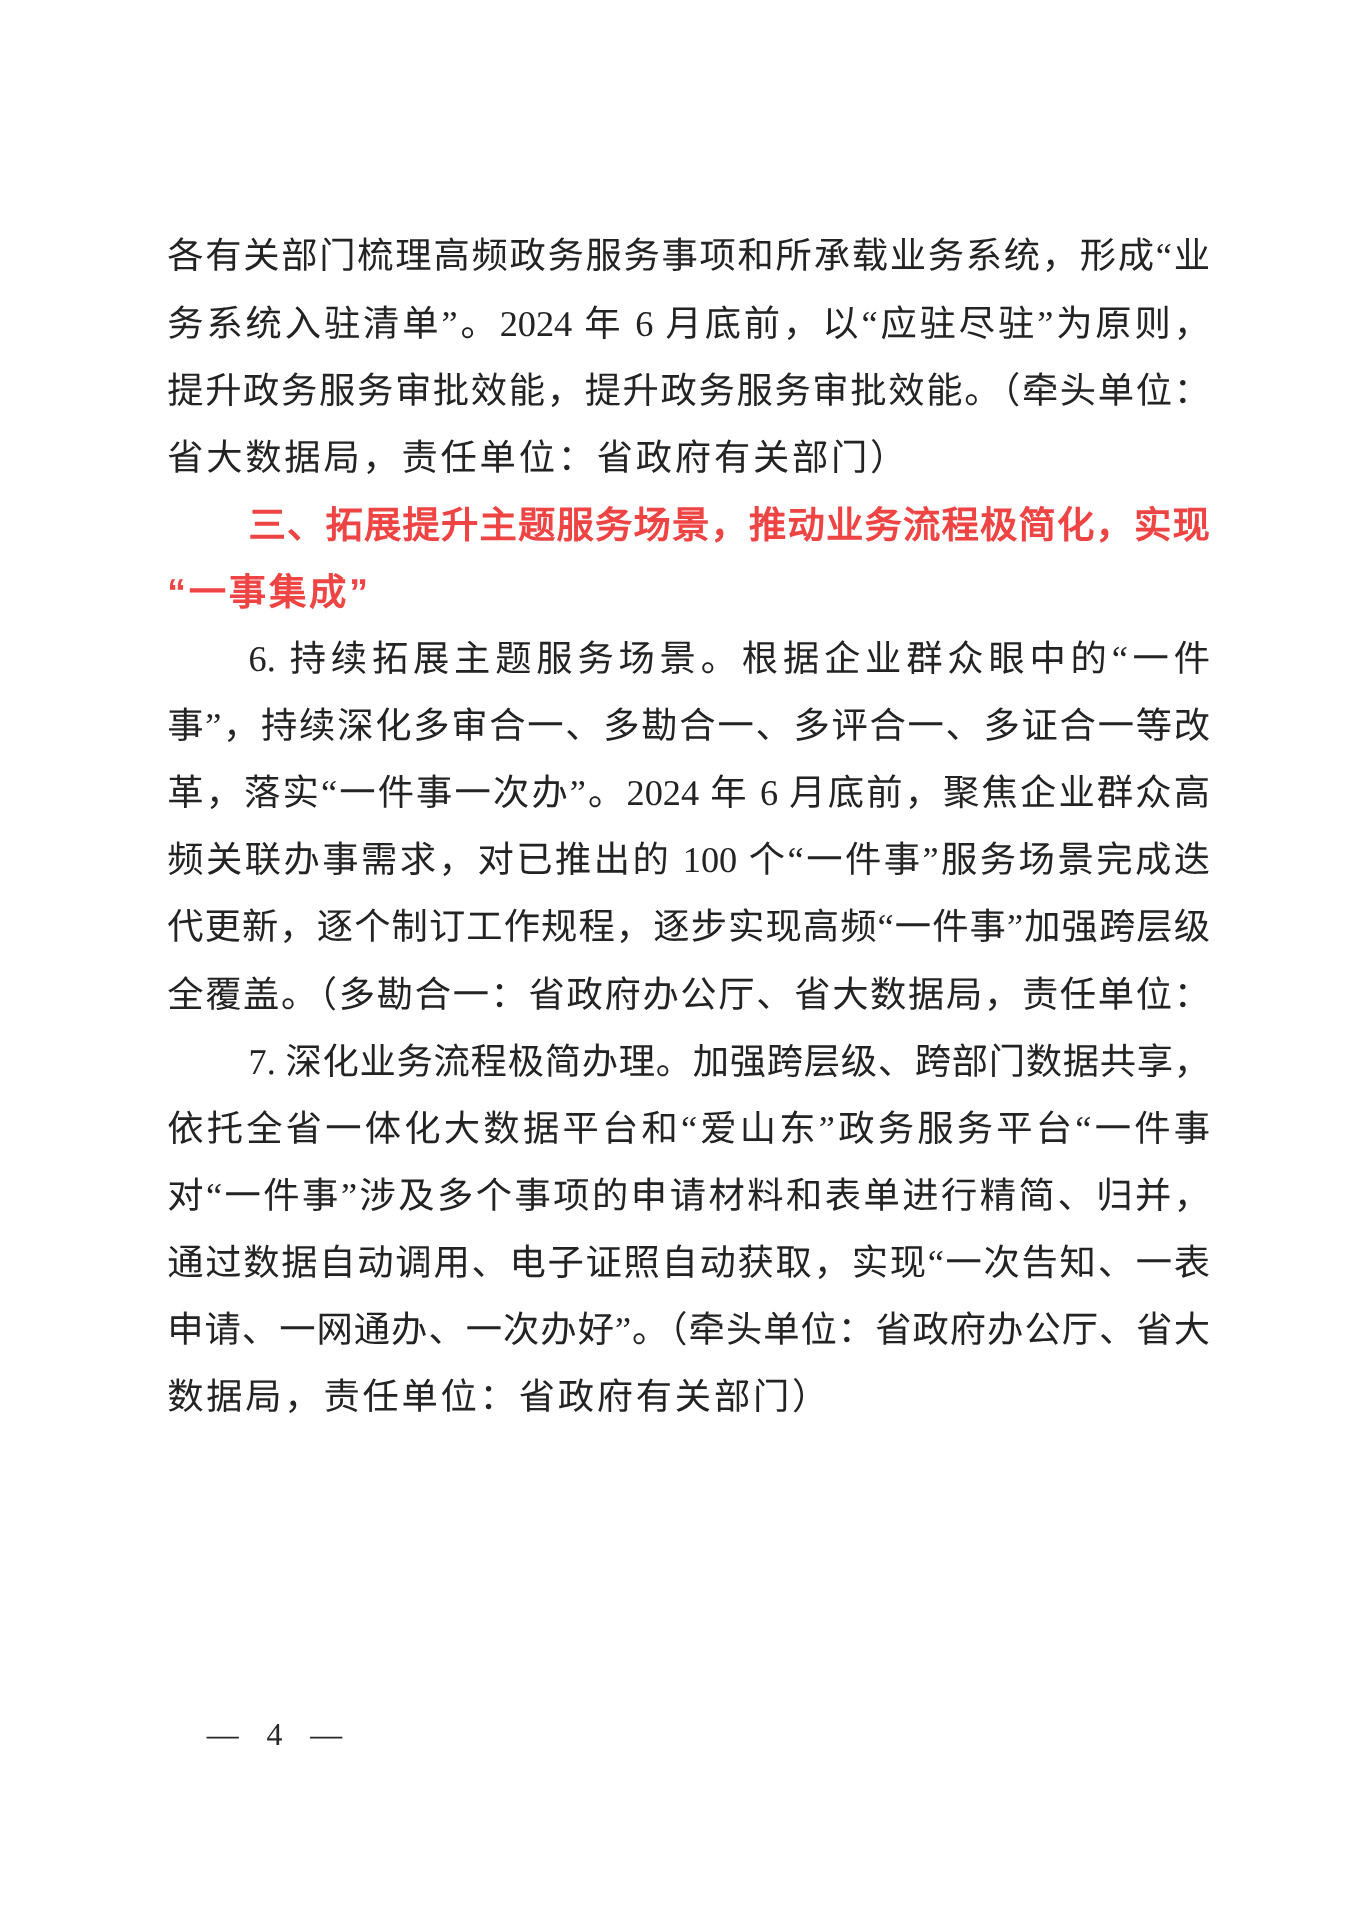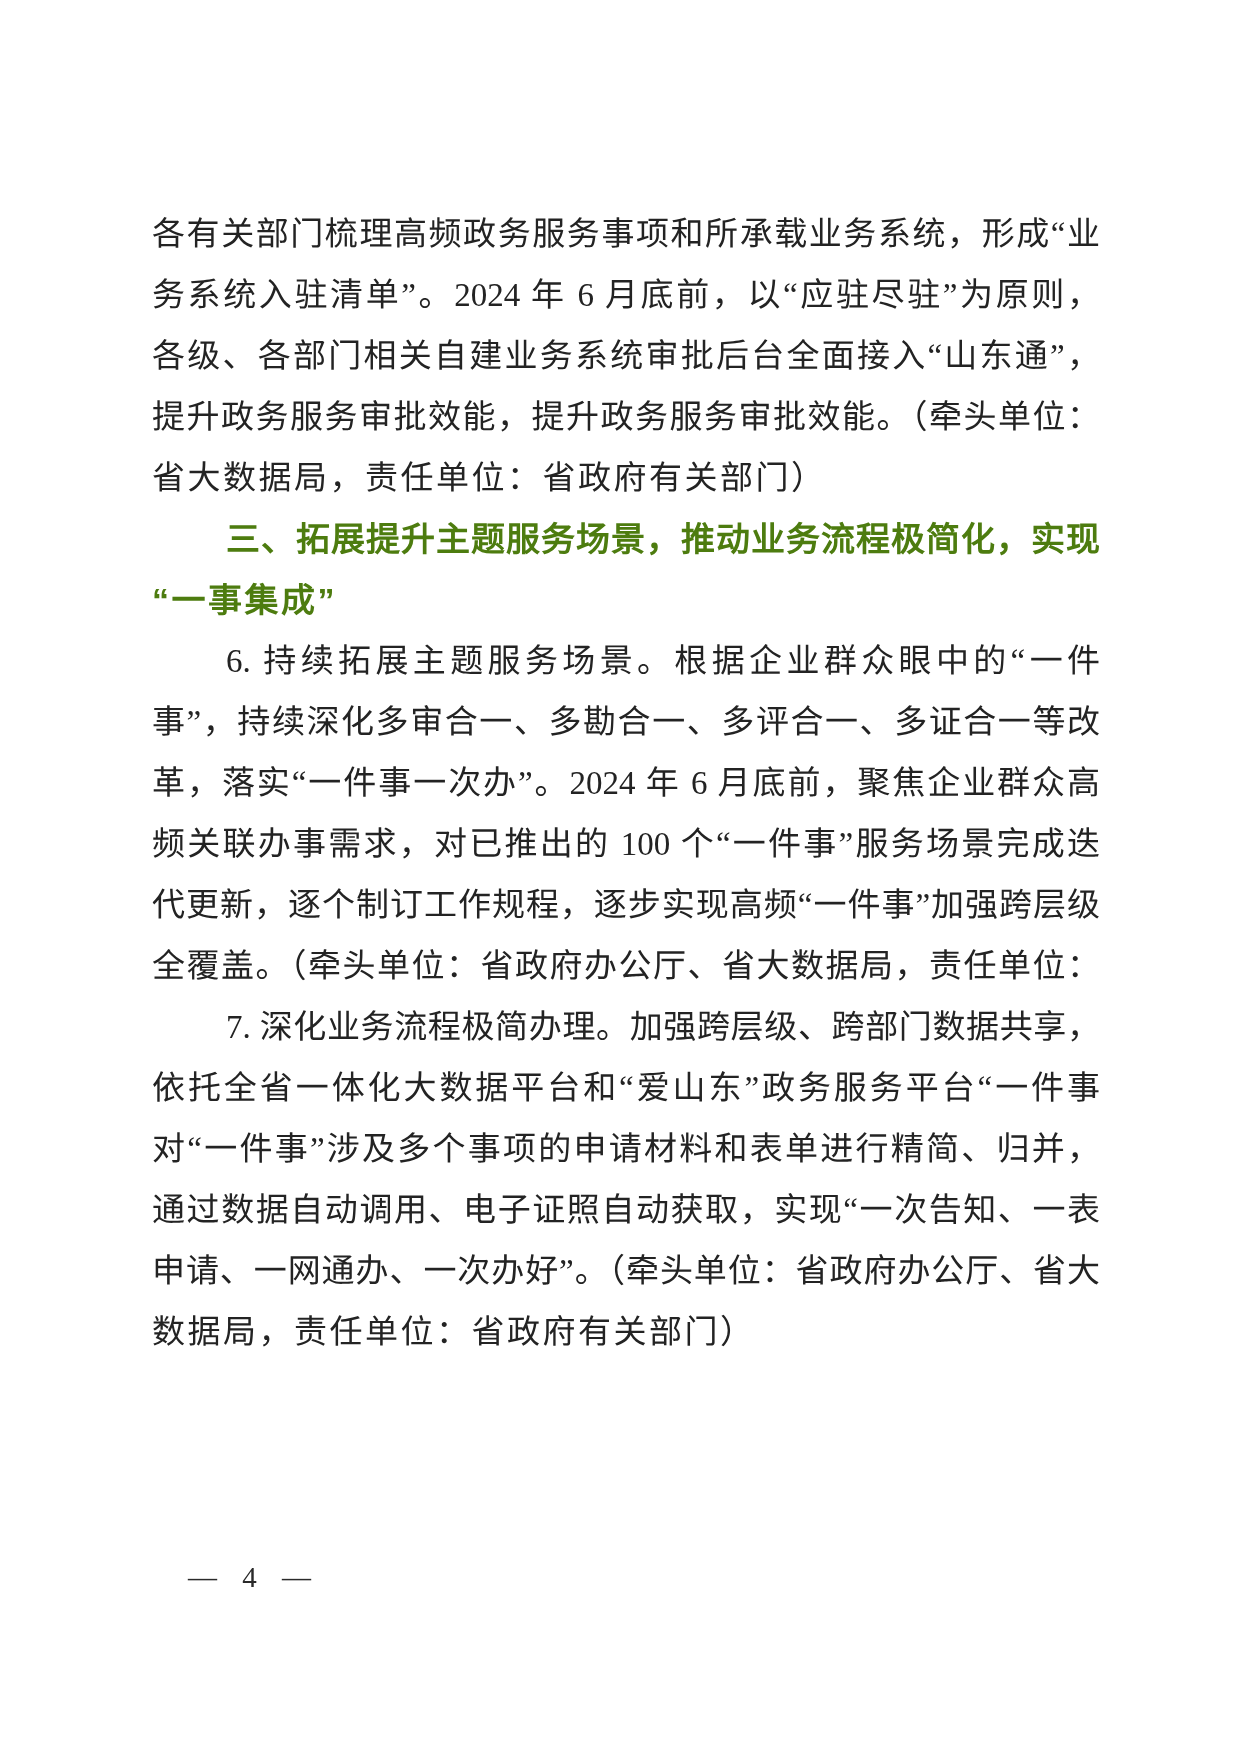--- a/index.html
+++ b/index.html
@@ -29,21 +29,21 @@
     text-align: justify;
     text-align-last: justify;
     text-justify: inter-character;
     white-space: normal;
     overflow: visible;
   }
   .line.heading {
     font-family: "Liberation Sans", "DejaVu Sans", sans-serif;
     font-weight: 700;
     font-size: 34px;
-    color: #4d7c0f;
+    color: #ef4444;
   }
   .line.last {
     text-align: center;
     text-align-last: left;
     letter-spacing: 2.5px;
   }
   .line.indent {
     padding-left: 74px;
   }
   .footer {
@@ -58,31 +58,30 @@
     word-spacing: 14px;
   }
 </style>
 </head>
 <body>
 
 <div class="page">
   <div class="content" id="paragraphs">
       <div class="line body">各有关部门梳理高频政务服务事项和所承载业务系统，形成“业</div>
       <div class="line body">务系统入驻清单”。2024 年 6 月底前，以“应驻尽驻”为原则，</div>
-      <div class="line body">各级、各部门相关自建业务系统审批后台全面接入“山东通”，</div>
       <div class="line body">提升政务服务审批效能，提升政务服务审批效能。（牵头单位：</div>
       <div class="line body last">省大数据局，责任单位：省政府有关部门）</div>
       <div class="line heading indent">三、拓展提升主题服务场景，推动业务流程极简化，实现</div>
       <div class="line heading last">“一事集成”</div>
       <div class="line body indent">6. 持续拓展主题服务场景。根据企业群众眼中的“一件</div>
       <div class="line body">事”，持续深化多审合一、多勘合一、多评合一、多证合一等改</div>
       <div class="line body">革，落实“一件事一次办”。2024 年 6 月底前，聚焦企业群众高</div>
       <div class="line body">频关联办事需求，对已推出的 100 个“一件事”服务场景完成迭</div>
       <div class="line body">代更新，逐个制订工作规程，逐步实现高频“一件事”加强跨层级</div>
-      <div class="line body">全覆盖。（牵头单位：省政府办公厅、省大数据局，责任单位：</div>
+      <div class="line body">全覆盖。（多勘合一：省政府办公厅、省大数据局，责任单位：</div>
       <div class="line body indent">7. 深化业务流程极简办理。加强跨层级、跨部门数据共享，</div>
       <div class="line body">依托全省一体化大数据平台和“爱山东”政务服务平台“一件事</div>
       <div class="line body">对“一件事”涉及多个事项的申请材料和表单进行精简、归并，</div>
       <div class="line body">通过数据自动调用、电子证照自动获取，实现“一次告知、一表</div>
       <div class="line body">申请、一网通办、一次办好”。（牵头单位：省政府办公厅、省大</div>
       <div class="line body last">数据局，责任单位：省政府有关部门）</div>
     </div>
   <div class="footer">— 4 —</div>
 </div>
 

